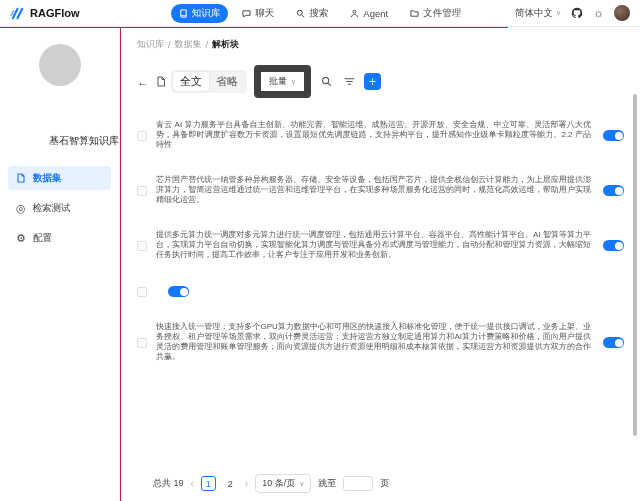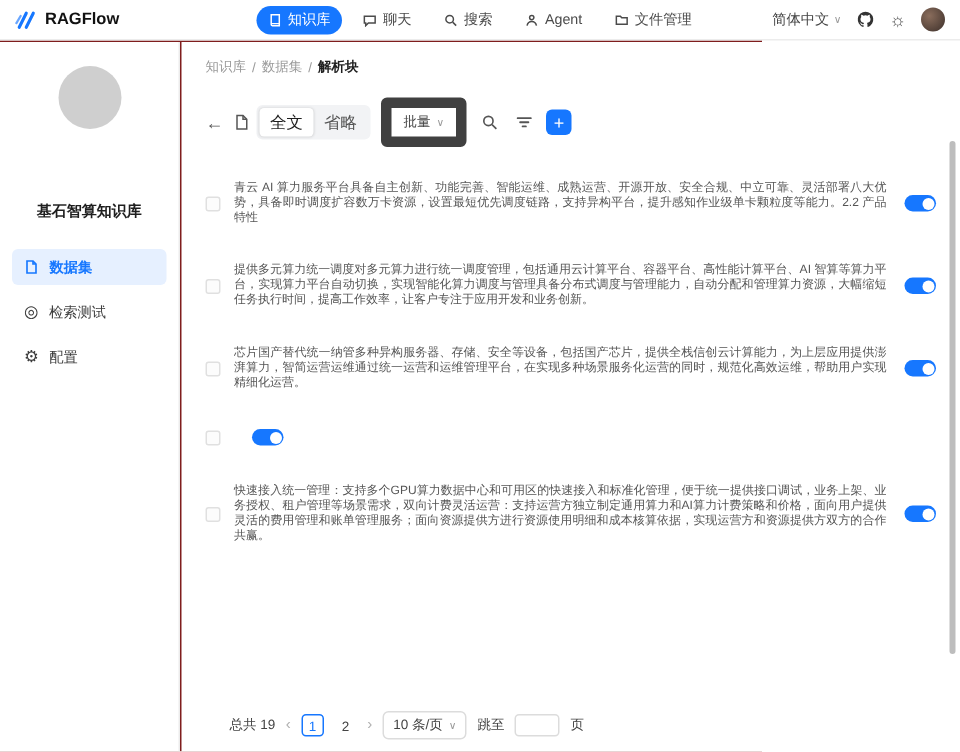--- a/index.html
+++ b/index.html
@@ -1,36 +1,36 @@
 <!DOCTYPE html>
 <html><head>
 <meta charset="utf-8">
 <style>
   * { margin:0; padding:0; box-sizing:border-box; }
   html,body { width:640px; height:501px; font-family:"Liberation Sans","DejaVu Sans",sans-serif; background:#fff; overflow:hidden; }
-  .app { position:relative; width:508px; height:501px; background:#7f1d1d; }
+  .app { position:relative; width:508px; height:501px; background:#be185d; }
 
   
   .navbar { position:absolute; top:0; left:0; width:640px; height:27px; background:#fff; border-bottom:1px solid #ececec; display:flex; align-items:center; padding:0 10px; }
   .brand { display:flex; align-items:center; gap:5px; width:150px; }
   .logo { width:15px; height:15px; }
   .brand-name { font-size:11px; font-weight:bold; color:#111; }
   .nav-center { flex:1; display:flex; justify-content:center; align-items:center; gap:6px; }
   .nav-item { display:flex; align-items:center; gap:4px; font-size:9.5px; color:#4b4b4b; padding:3px 8px; border-radius:12px; cursor:pointer; white-space:nowrap; }
   .nav-item.active { background:#1677ff; color:#fff; }
   .nav-item svg { display:block; }
   .nav-right { display:flex; align-items:center; gap:10px; font-size:9.5px; color:#444; width:150px; justify-content:flex-end; }
   .lang { display:flex; align-items:center; gap:3px; }
   .caret { font-size:7px; color:#999; }
   .avatar-sm { width:16px; height:16px; border-radius:50%; background:radial-gradient(circle at 35% 35%, #8a6d5c, #3c2f2a); }
 
   
   .sidebar { position:absolute; top:28px; left:0; width:120px; height:473px; background:#fff; border-right:1px solid #ececec; }
   .kb-avatar { width:42px; height:42px; border-radius:50%; background:#cfcfcf; margin:16px auto 8px auto; }
-  .kb-name { text-align:center; font-size:10px; font-weight:bold; color:#1f1f1f; margin-bottom:18px;margin-top:48px; }
+  .kb-name { text-align:right; font-size:10px; font-weight:normal; color:#1f1f1f; margin-bottom:18px;margin-top:48px; }
   .menu { display:flex; flex-direction:column; gap:6px; padding:0 8px; }
   .menu-item { display:flex; align-items:center; gap:7px; height:24px; padding:0 8px; border-radius:4px; font-size:9.5px; color:#3d3d3d; cursor:pointer; }
   .menu-item.active { background:#e6f0ff; color:#1677ff; font-weight:bold; }
   .menu-item .glyph { font-size:11px; line-height:1; }
   .menu-item svg { display:block; }
 
   
   .main { position:absolute; top:28px; left:121px; width:519px; height:473px; background:#fff; }
   .breadcrumb { padding:10px 0 0 16px; font-size:9px; color:#9a9a9a; display:flex; gap:4px; align-items:center; }
   .breadcrumb .crumb-last { color:#1f1f1f; font-weight:bold; }
@@ -196,26 +196,26 @@
     </div>
 
     <div class="chunk-list">
       <div class="chunk-row">
         <span class="checkbox"></span>
         <div class="chunk-text">青云 AI 算力服务平台具备自主创新、功能完善、智能运维、成熟运营、开源开放、安全合规、中立可靠、灵活部署八大优势，具备即时调度扩容数万卡资源，设置最短优先调度链路，支持异构平台，提升感知作业级单卡颗粒度等能力。2.2 产品特性</div>
         <span class="toggle"></span>
       </div>
       <div class="chunk-row">
         <span class="checkbox"></span>
+        <div class="chunk-text">芯片国产替代统一纳管多种异构服务器、存储、安全等设备，包括国产芯片，提供全栈信创云计算能力，为上层应用提供澎湃算力，智简运营运维通过统一运营和运维管理平台，在实现多种场景服务化运营的同时，规范化高效运维，帮助用户实现精细化运营。</div>
+        <span class="toggle"></span>
+      </div>
+      <div class="chunk-row">
+        <span class="checkbox"></span>
         <div class="chunk-text">提供多元算力统一调度对多元算力进行统一调度管理，包括通用云计算平台、容器平台、高性能计算平台、AI 智算等算力平台，实现算力平台自动切换，实现智能化算力调度与管理具备分布式调度与管理能力，自动分配和管理算力资源，大幅缩短任务执行时间，提高工作效率，让客户专注于应用开发和业务创新。</div>
-        <span class="toggle"></span>
-      </div>
-      <div class="chunk-row">
-        <span class="checkbox"></span>
-        <div class="chunk-text">芯片国产替代统一纳管多种异构服务器、存储、安全等设备，包括国产芯片，提供全栈信创云计算能力，为上层应用提供澎湃算力，智简运营运维通过统一运营和运维管理平台，在实现多种场景服务化运营的同时，规范化高效运维，帮助用户实现精细化运营。</div>
         <span class="toggle"></span>
       </div>
       <div class="chunk-row">
         <span class="checkbox"></span>
         <span class="toggle"></span>
       </div>
       <div class="chunk-row">
         <span class="checkbox"></span>
         <div class="chunk-text">快速接入统一管理：支持多个GPU算力数据中心和可用区的快速接入和标准化管理，便于统一提供接口调试，业务上架、业务授权、租户管理等场景需求，双向计费灵活运营：支持运营方独立制定通用算力和AI算力计费策略和价格，面向用户提供灵活的费用管理和账单管理服务；面向资源提供方进行资源使用明细和成本核算依据，实现运营方和资源提供方双方的合作共赢。</div>
         <span class="toggle"></span>

